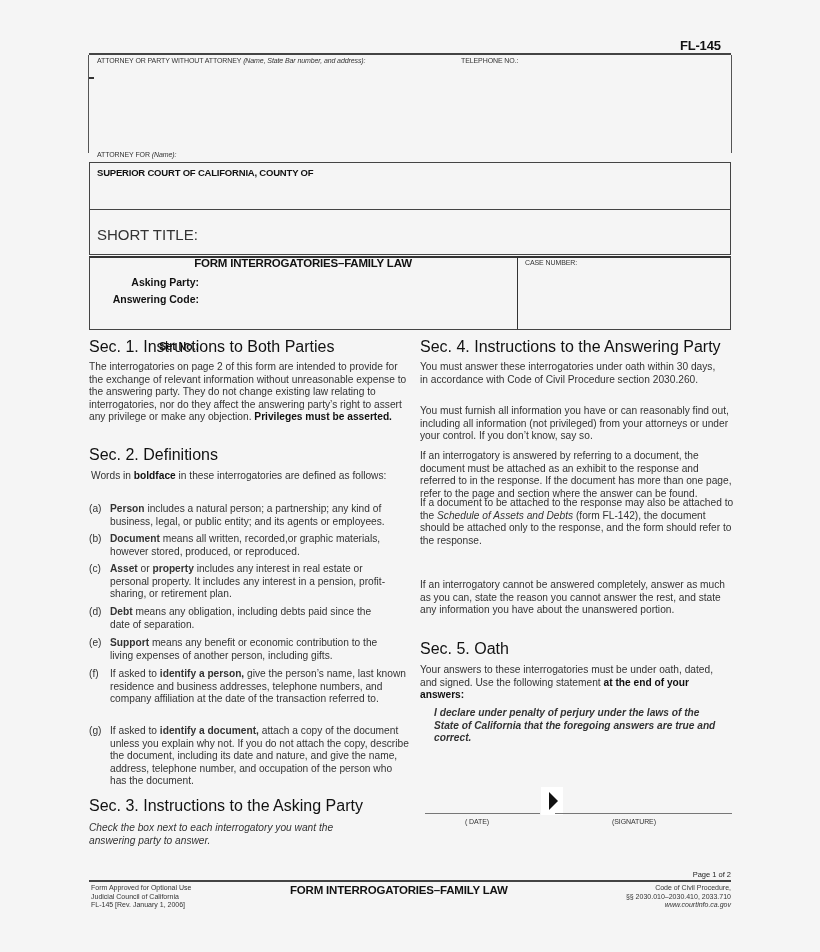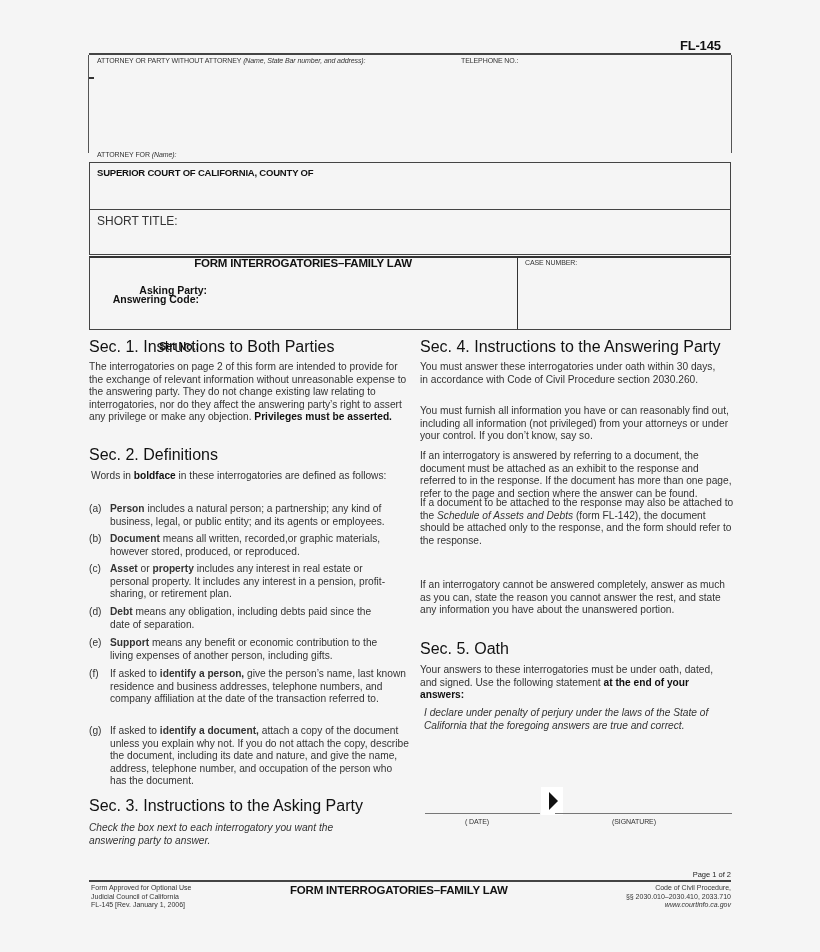--- a/index.html
+++ b/index.html
@@ -32,31 +32,31 @@
     .attorney-label { left: 97px; top: 57px; }
     .telephone-label { left: 461px; top: 57px; }
     .attorney-for-label { left: 97px; top: 151px; }
 
     .court-box {
       left: 89px; top: 162px; width: 642px; height: 93px;
       border: 1px solid #444; box-sizing: border-box;
     }
     .court-box .divider { position: absolute; left: 0; right: 0; top: 46px; height: 1px; background: #444; }
     .court-label { left: 97px; top: 167px; font-size: 9.5px; font-weight: bold; color: #111; letter-spacing: -0.2px; }
-    .short-title-label { left: 97px; top: 214px; font-size: 12px; color: #333; }
+    .short-title-label { left: 97px; top: 226px; font-size: 15px; color: #333; }
 
     .title-box {
       left: 89px; top: 256px; width: 642px; height: 74px;
       border: 1px solid #444; border-top: 2px solid #333; box-sizing: border-box;
     }
     .title-box .vdiv { position: absolute; left: 427px; top: 0; bottom: 0; width: 1px; background: #333; }
     .form-title { left: 89px; top: 257px; width: 428px; text-align: center; font-weight: bold; font-size: 11.5px; color: #111; letter-spacing: -0.2px; }
     .case-number-label { left: 525px; top: 259px; font-size: 7px; color: #333; }
     .party-label { width: 110px; text-align: right; font-weight: bold; font-size: 10.5px; color: #111; left: 89px; }
-    .asking { top: 284px; padding-left: 8px; }
+    .asking { top: 276px; }
     .answering { top: 293px; }
     .setno { top: 316px; margin-top: 24px; }
 
     .col { font-size: 10.2px; line-height: 12.6px; color: #333; }
     .col .h { font-weight: normal; color: #111; font-size: 16px; }
     .col b { color: #111; }
     .left-col { left: 89px; width: 320px; }
     .right-col { left: 420px; width: 315px; }
     .def { position: absolute; left: 89px; width: 322px; font-size: 10.2px; line-height: 12.6px; color: #333; }
     .def .letter { position: absolute; left: 0; top: 0; }
@@ -163,21 +163,21 @@
   <span>If a document to be attached to the response may also be attached to the </span><i>Schedule of Assets and Debts</i><span> (form FL-142), the document should be attached only to the response, and the form should refer to the response.</span>
 </div>
 <div class="abs col right-col" style="top:579px;">If an interrogatory cannot be answered completely, answer as much as you can, state the reason you cannot answer the rest, and state any information you have about the unanswered portion.</div>
 
 <div class="abs col right-col" style="top:643px;">
   <span class="h">Sec. 5. Oath</span>
 </div>
 <div class="abs col right-col" style="top:664px; width:300px;">
   <span>Your answers to these interrogatories must be under oath, dated, and signed. Use the following statement </span><b>at the end of your answers:</b>
 </div>
-<div class="abs col" style="left:424px; top:707px; width:290px; font-style:italic;">I declare under penalty of perjury under the laws of the State of California that the foregoing answers are true and correct.</div>
+<div class="abs col" style="left:434px; top:707px; width:290px; font-style:italic;font-weight:bold;">I declare under penalty of perjury under the laws of the State of California that the foregoing answers are true and correct.</div>
 
 <div class="abs sig-line" style="left:425px; top:813px; width:115px;"></div>
 <div class="abs arrow-box"></div>
 <div class="abs arrow"></div>
 <div class="abs sig-line" style="left:555px; top:813px; width:177px;"></div>
 <div class="abs small-label" style="left:465px; top:818px;">( DATE)</div>
 <div class="abs small-label" style="left:612px; top:818px;">(SIGNATURE)</div>
 
 <div class="abs page-num">Page 1 of 2</div>
 <div class="abs footer-rule"></div>

